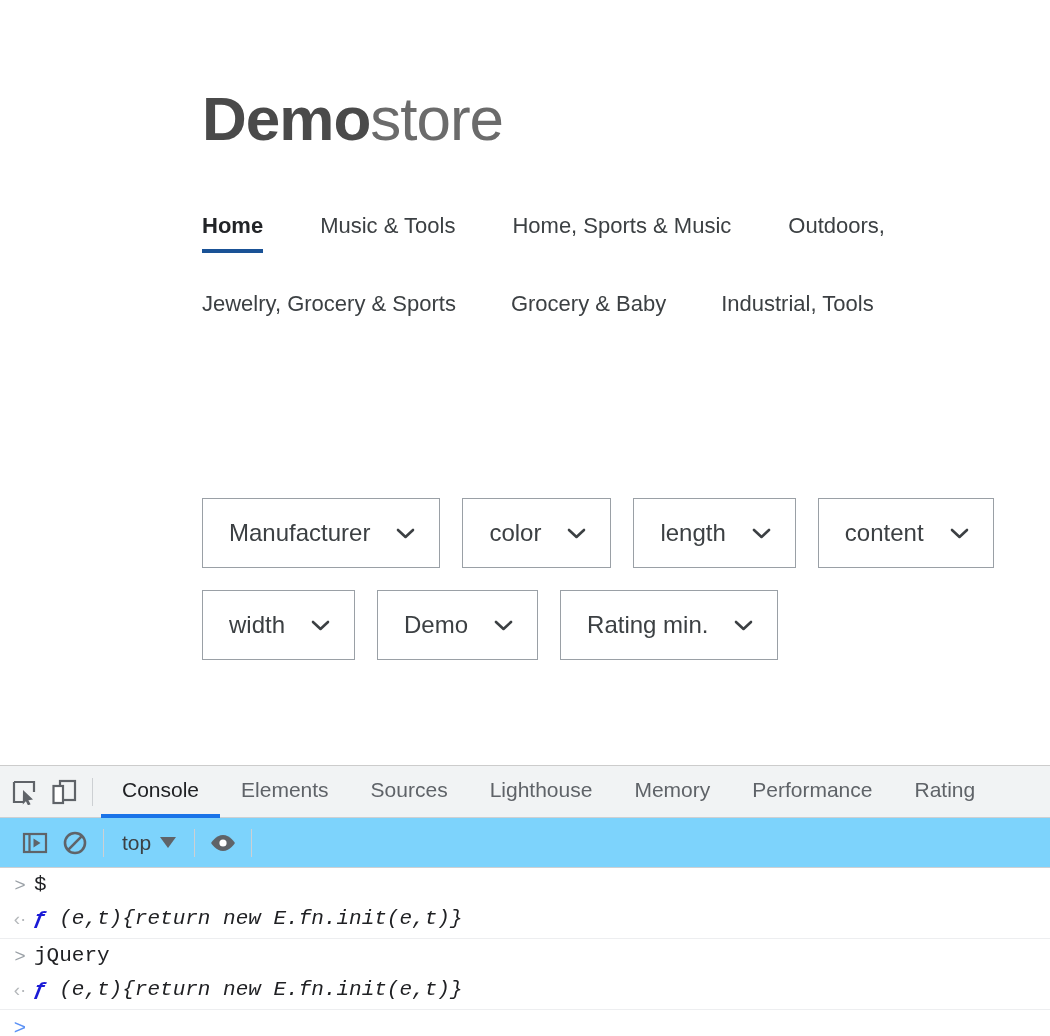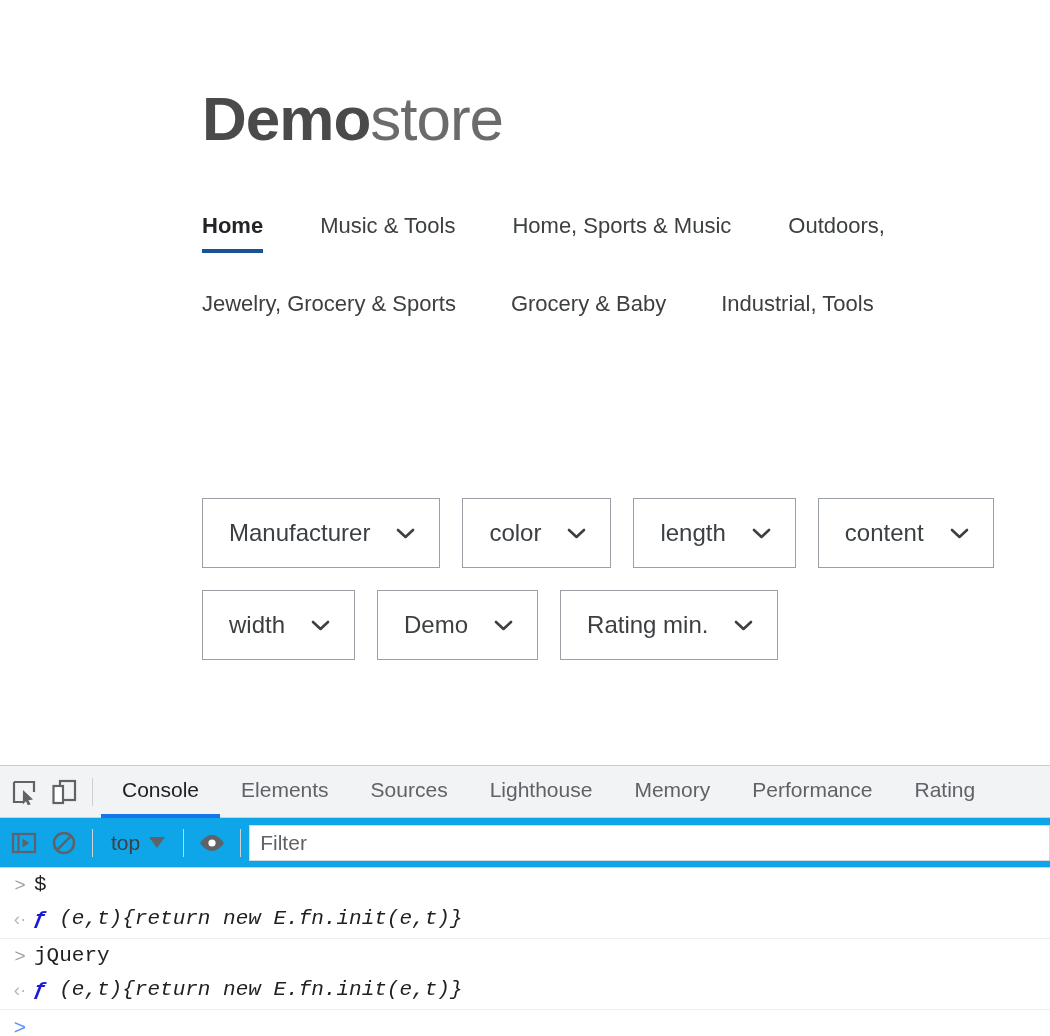--- a/index.html
+++ b/index.html
@@ -146,23 +146,23 @@
   }
   .dt-tab.active {
     color: #202124;
     border-bottom-color: #1a73e8;
   }
 
   #console-toolbar {
     display: flex;
     align-items: center;
     height: 50px;
-    background: #0ea5e9;
+    background: #7dd3fc;
     border-bottom: 1px solid #cdd0d3;
-    padding-left: 4px;
+    padding-left: 15px;
   }
   #context-select {
     display: flex; align-items: center; gap: 9px;
     font-size: 21px;
     color: #3c4043;
     padding: 0 10px;
     cursor: pointer;
     white-space: nowrap;
   }
   .caret-down {
@@ -370,21 +370,20 @@
 
     <div class="dt-icon-btn">
       <svg width="28" height="20" viewBox="0 0 28 20">
         <path d="M14 2 C21 2 26 10 26 10 C26 10 21 18 14 18 C7 18 2 10 2 10 C2 10 7 2 14 2 Z" fill="#5f6368"></path>
         <circle cx="14" cy="10" r="3.6" fill="#ffffff"></circle>
       </svg>
     </div>
 
     <div class="dt-vsep"></div>
 
-    <input id="filter-input" type="text" placeholder="Filter" style="">
   </div>
 
   <div id="console-output">
 
     <div class="console-row input">
       <span class="row-marker marker-input">&gt;</span>
       <span class="row-text">$</span>
     </div>
 
     <div class="console-row result">

